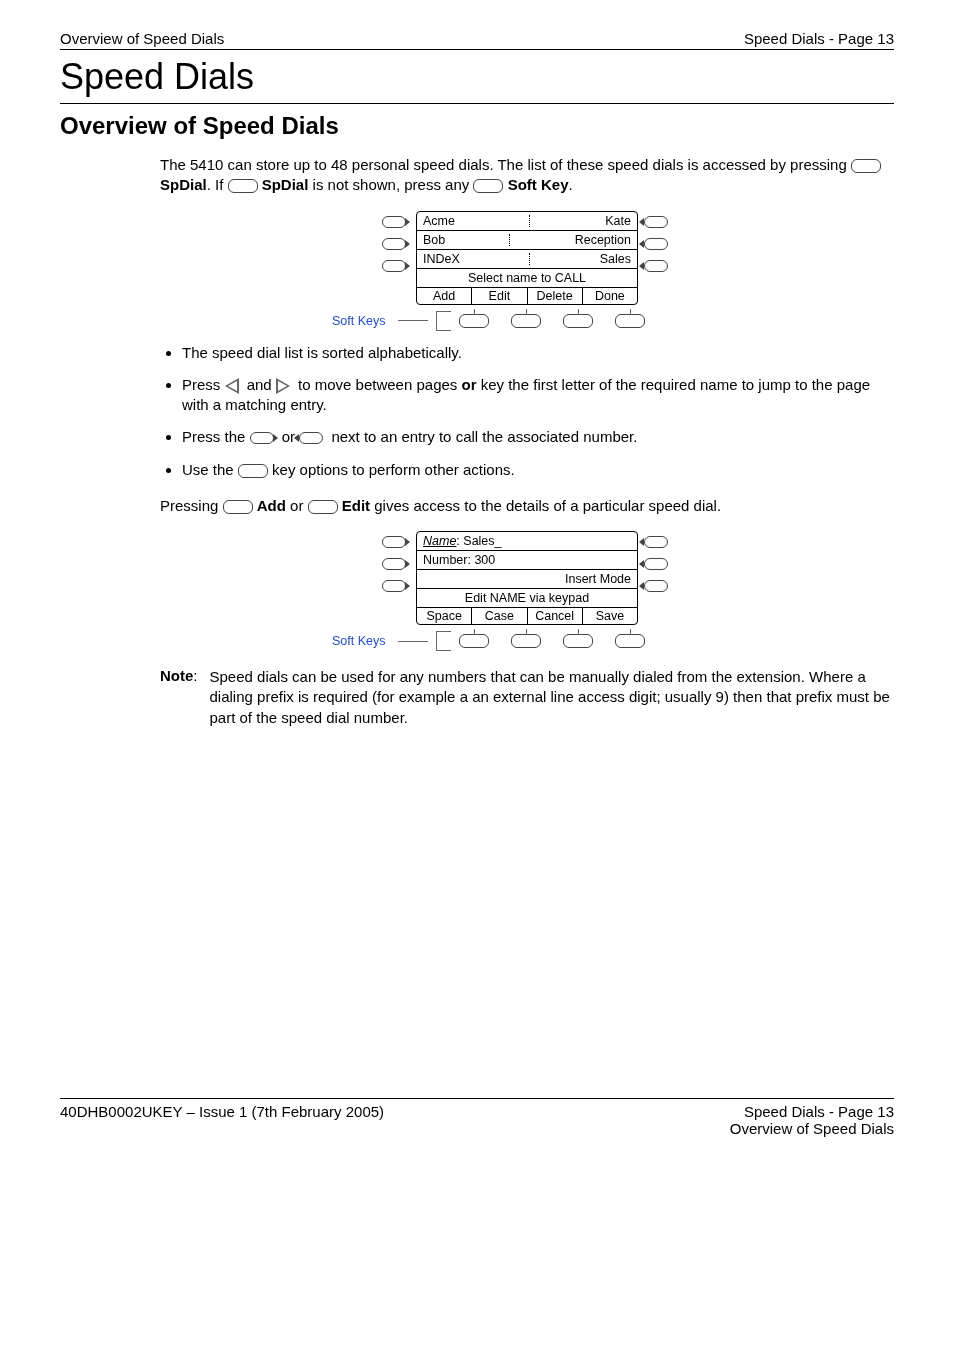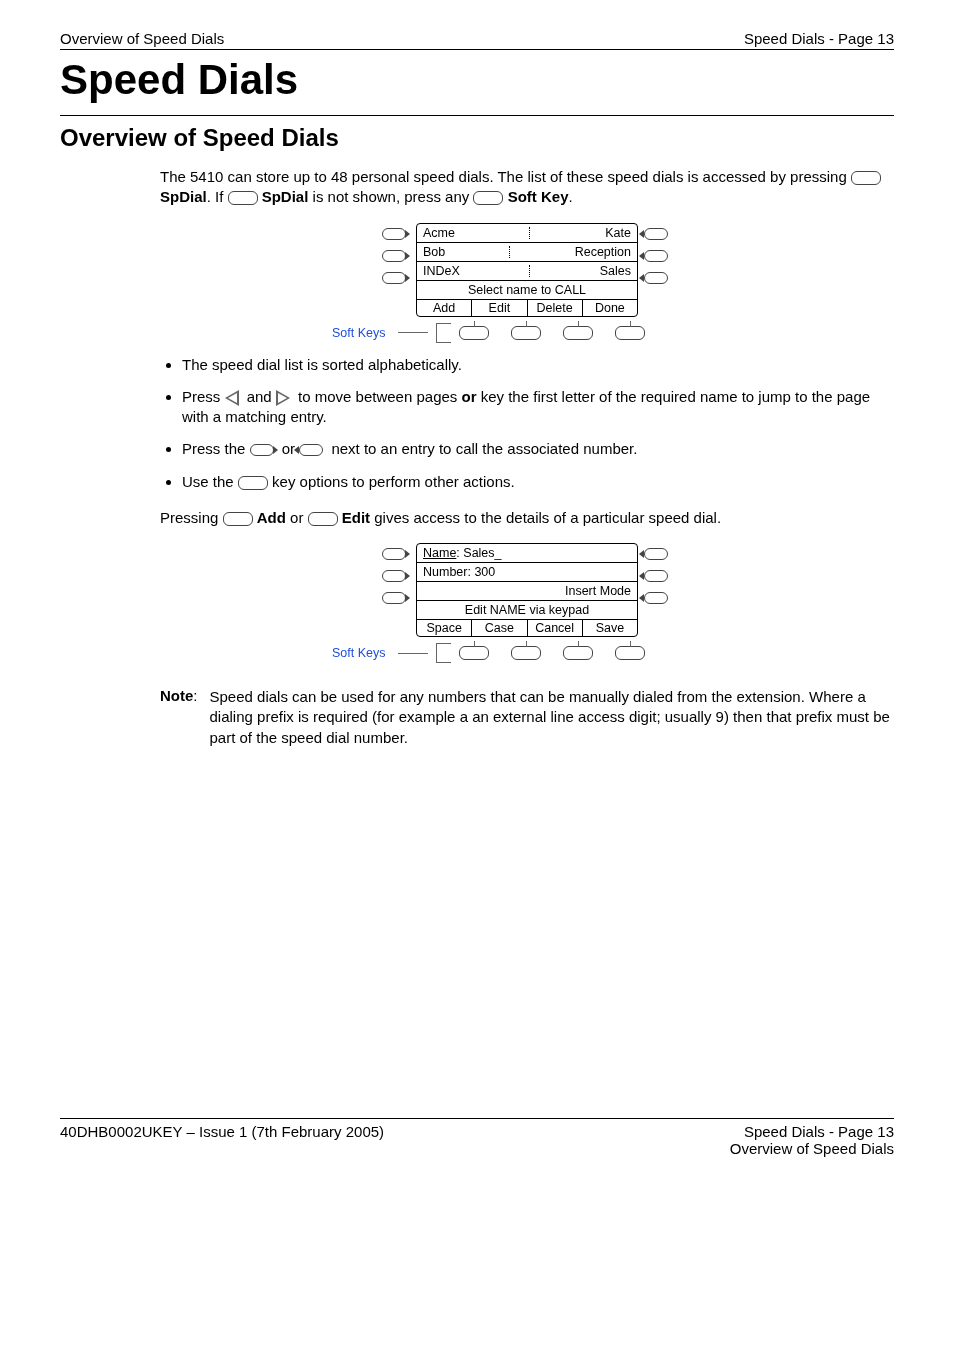--- a/index.html
+++ b/index.html
@@ -17,24 +17,24 @@
   }
   .topbar {
     display: flex;
     justify-content: space-between;
     padding-bottom: 2px;
     border-bottom: 1.5px solid #000;
     margin-bottom: 6px;
   }
   .topbar span { white-space: nowrap; }
   h1.title {
-    font-size: 42px;
-    font-weight: bold;
+    font-size: 36px;
+    font-weight: normal;
     margin: 4px 0 2px 0;
-    padding-bottom: 11px;
+    padding-bottom: 5px;
     border-bottom: 1.5px solid #000;
   }
   h2.subtitle {
     font-size: 24px;
     font-weight: bold;
     margin: 8px 0 4px 0;
   }
   .content {
     margin-left: 100px;
   }
@@ -45,21 +45,21 @@
     padding-left: 22px;
   }
   ul.bullets li {
     margin: 12px 0;
     line-height: 1.35;
   }
   .note-row {
     display: flex;
     align-items: flex-start;
     gap: 12px;
-    margin-top: 24px;
+    margin-top: 16px;
   }
   .note-label { flex: 0 0 auto; }
   .note-body { flex: 1 1 auto; line-height: 1.35; }
   .oval-btn-right, .oval-btn-left {
     display: inline-block;
     vertical-align: middle;
     width: 28px; height: 14px;
     position: relative;
   }
   .oval-btn-right::before, .oval-btn-left::before {
@@ -356,21 +356,21 @@
               </div>
         <div class="btn-row">
                 <span class="oval-btn-right"></span>
               </div>
         <div class="btn-row">
                 <span class="oval-btn-right"></span>
               </div>
       </div>
       <div class="screen" style="width:220px;">
         <div class="full-row">
-          <span style="text-decoration:underline;">Name</span><span>: Sales_</span>
+          <span style="text-decoration:underline;font-style:italic;">Name</span><span>: Sales_</span>
         </div>
         <div class="full-row">Number: 300</div>
         <div class="full-row right">Insert Mode</div>
         <div class="prompt-row">Edit NAME via keypad</div>
         <div class="softbar">
           <span>Space</span>
           <span>Case</span>
           <span>Cancel</span>
           <span>Save</span>
         </div>

